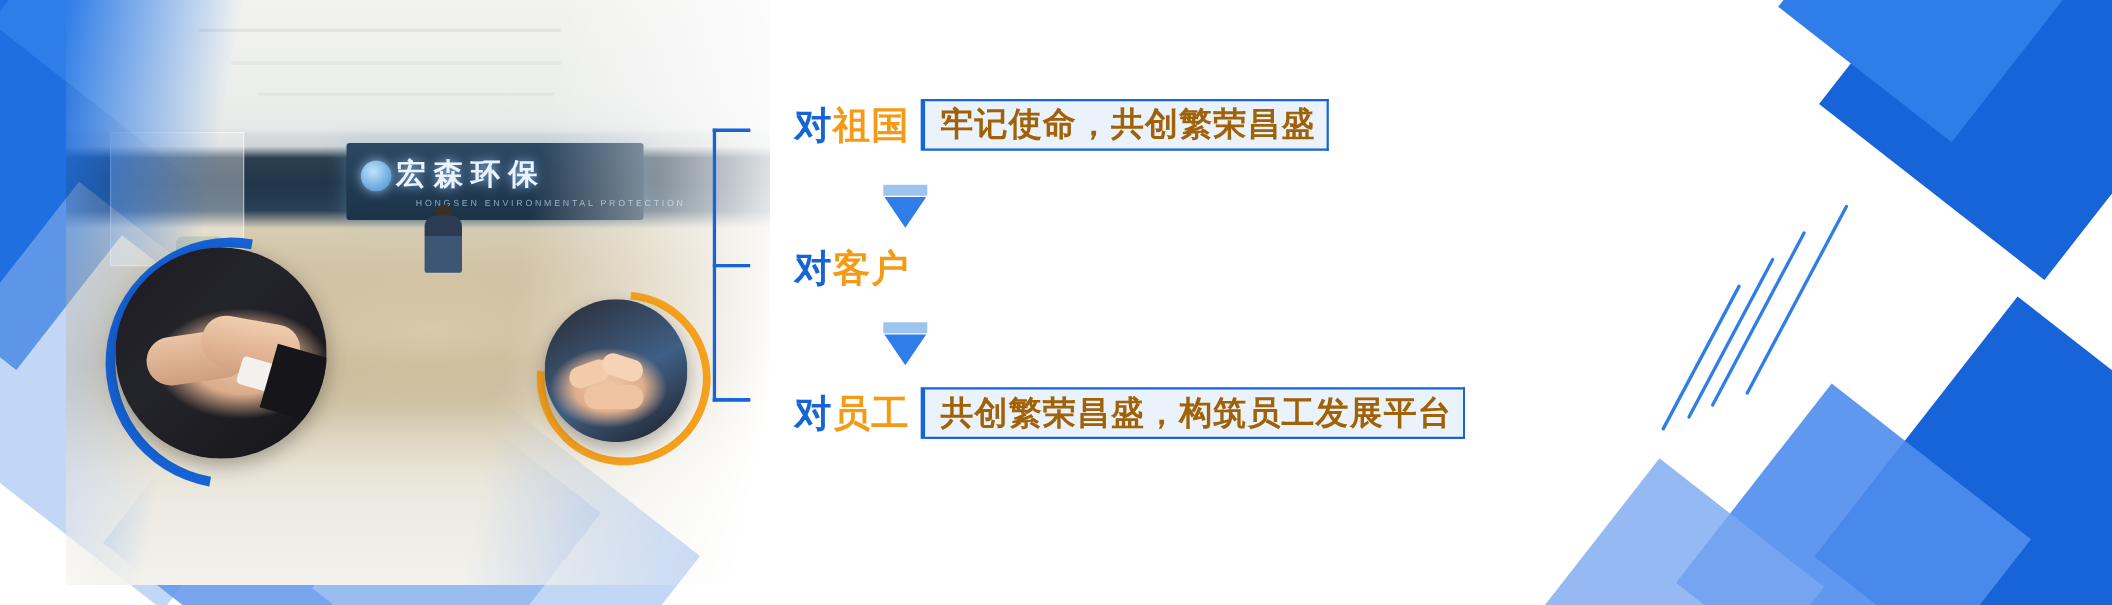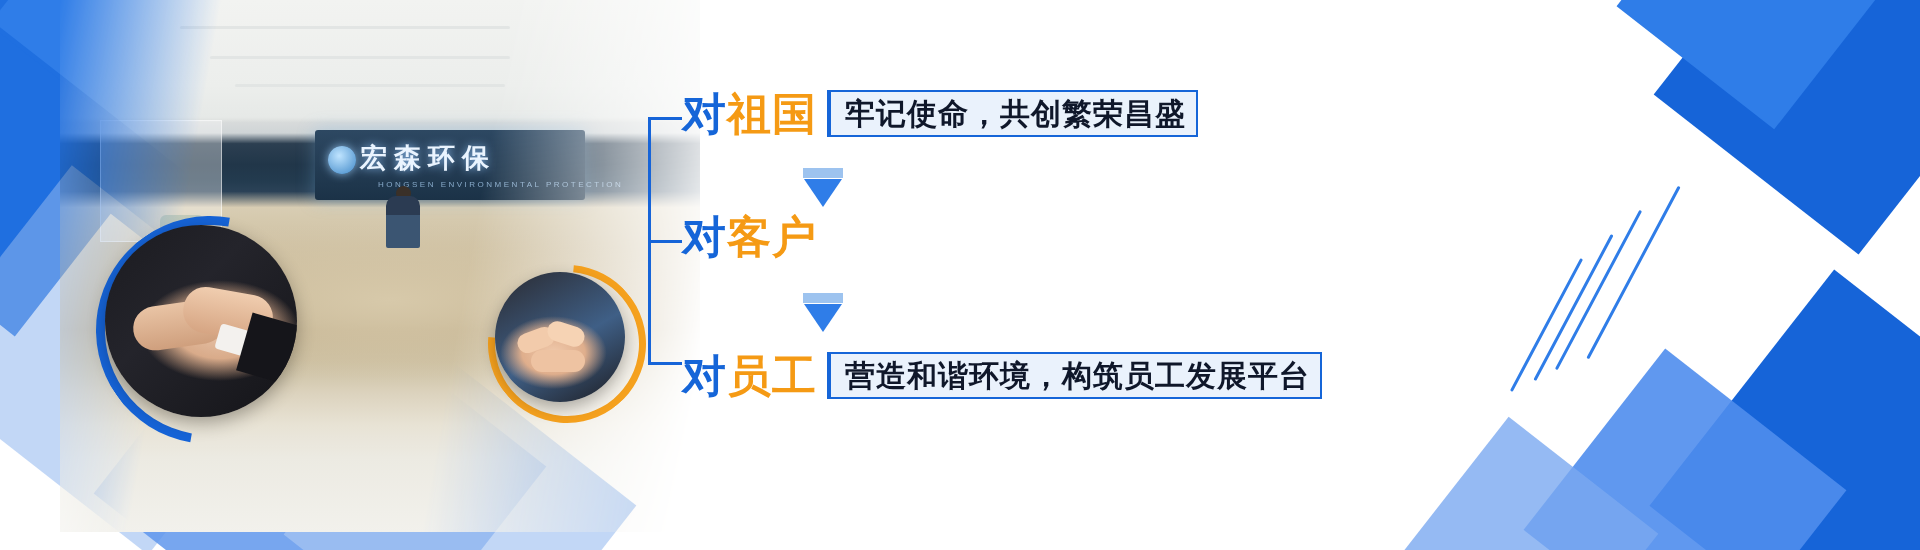--- a/index.html
+++ b/index.html
@@ -173,42 +173,42 @@
     position:absolute;left:0px;top:45px;width:34px;height:248px;
     border-left:3px solid #1664d8;
     border-top:3px solid #1664d8;
     border-bottom:3px solid #1664d8;
     box-sizing:border-box;
   }
   .tick{position:absolute;left:0;width:34px;height:3px;background:#1664d8;}
 
   .row{position:absolute;left:34px;display:flex;align-items:center;}
   .row1{top:18px;}
-  .row2{top:143px;gap:13px;}
+  .row2{top:155px;gap:13px;}
   .row3{top:280px;}
 
   .lead{
-    font-size:44px;font-weight:700;line-height:1;
+    font-size:34px;font-weight:700;line-height:1;
     font-family:"DejaVu Sans",sans-serif;
-    letter-spacing:1px;white-space:nowrap;
+    letter-spacing:1px;white-space:nowrap;margin-left:40px;
   }
   .lead .c-blue{color:#1565d8;}
   .lead .c-orange{color:#f59a14;}
 
   .callout{
     margin-left:10px;
     position:relative;
     padding:7px 12px 7px 14px;
     background:#eaf2fc;
     border-left:4px solid #1565d8;
     box-shadow: inset 0 2px 0 #1565d8, inset 0 -2px 0 #1565d8, inset -2px 0 0 #1565d8;
     white-space:nowrap;
   }
   .callout-text{
-    font-size:30px;font-weight:700;color:#0f172a;line-height:1.1;
+    font-size:30px;font-weight:700;color:#a16207;line-height:1.1;
     font-family:"DejaVu Sans",sans-serif;letter-spacing:1px;margin-top:14px;
   }
 
   .arrow{
     position:absolute;left:155px;width:0;height:0;
   }
   .arrow-top{
     position:absolute;width:40px;height:10px;background:#9dc3ef;left:0;top:0;
   }
   .arrow-tri{
@@ -301,18 +301,18 @@
     <div class="arrow arrow2">
       <div class="arrow-top"></div>
       <div class="arrow-tri"></div>
     </div>
 
     <div class="row row3">
       <div class="lead">
         <span class="c-blue">对</span><span class="c-orange">员工</span>
       </div>
       <div class="callout">
-        <span class="callout-text">营造和谐环境，构筑员工发展平台</span>
+        <span class="callout-text">共创繁荣昌盛，构筑员工发展平台</span>
       </div>
     </div>
 
   </div>
 </div>
 
 </body></html>

